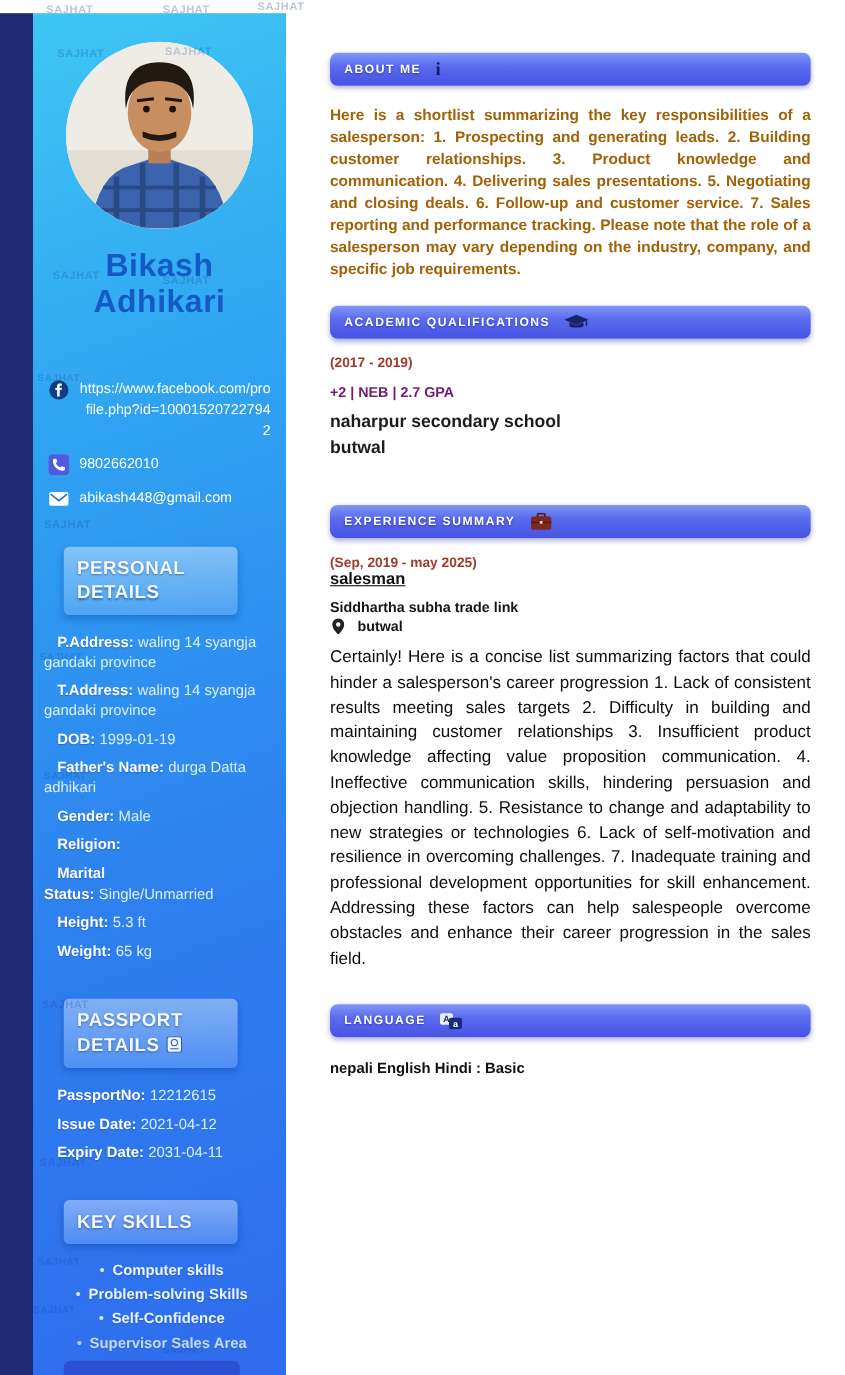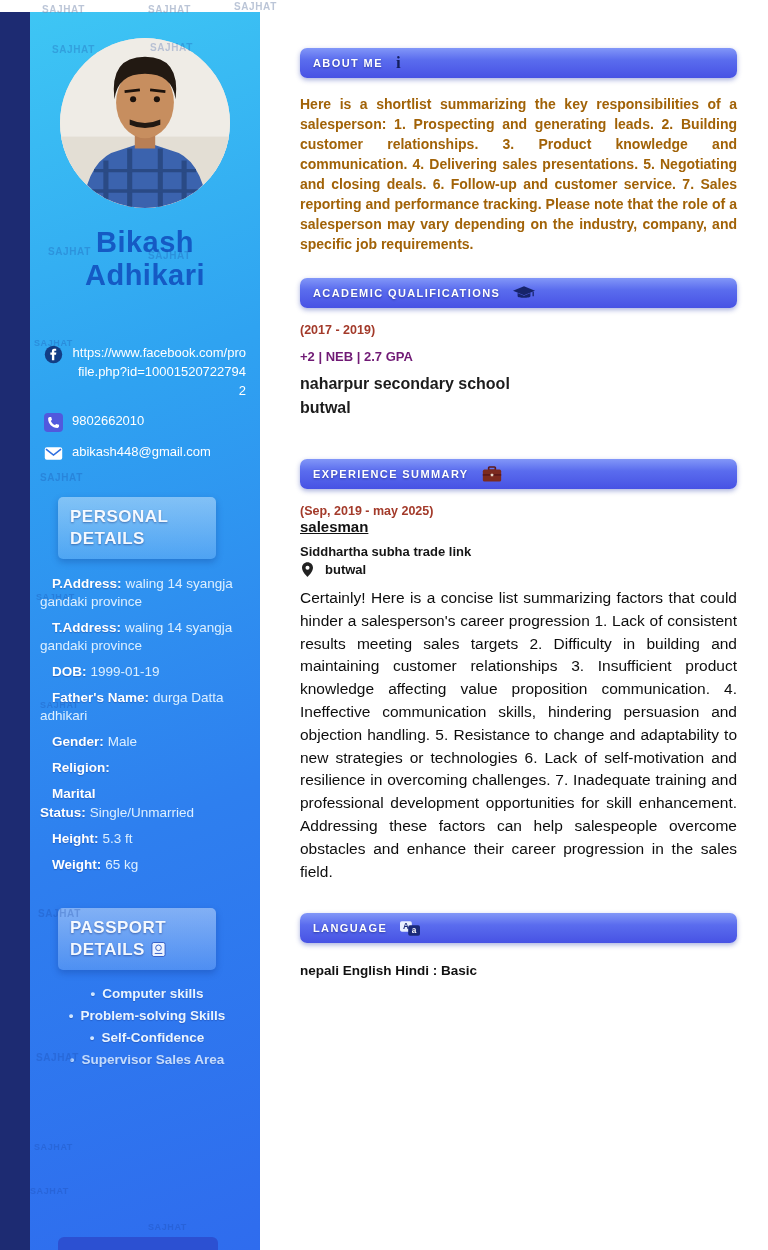--- a/index.html
+++ b/index.html
@@ -147,21 +147,29 @@
 
     <div class="side-card">
       <span class="card-title">PASSPORT DETAILS</span><span class="hicon">
         <svg viewBox="0 0 16 16" width="15" height="15">
             <rect x="1" y="0.5" width="14" height="15" rx="2" fill="#eef4ff" stroke="#2b57c4"></rect>
             <circle cx="8" cy="6.2" r="3" fill="none" stroke="#2b57c4"></circle>
             <path d="M4 12.2 H12" stroke="#2b57c4"></path>
           </svg>
       </span>
     </div>
-
+    <div class="details">
+      <div class="detail"><span class="dlabel">PassportNo:</span><span class="dvalue">12212615</span></div>
+      <div class="detail"><span class="dlabel">Issue Date:</span><span class="dvalue">2021-04-12</span></div>
+      <div class="detail"><span class="dlabel">Expiry Date:</span><span class="dvalue">2031-04-11</span></div>
+    </div>
+
+    <div class="side-card">
+      <span class="card-title">KEY SKILLS</span>
+    </div>
     <ul class="skills-list">
       <li>Computer skills</li>
       <li>Problem-solving Skills</li>
       <li>Self-Confidence</li>
       <li>Supervisor Sales Area</li>
     </ul>
 
     <div class="bottom-stub"></div>
   </aside>
 

